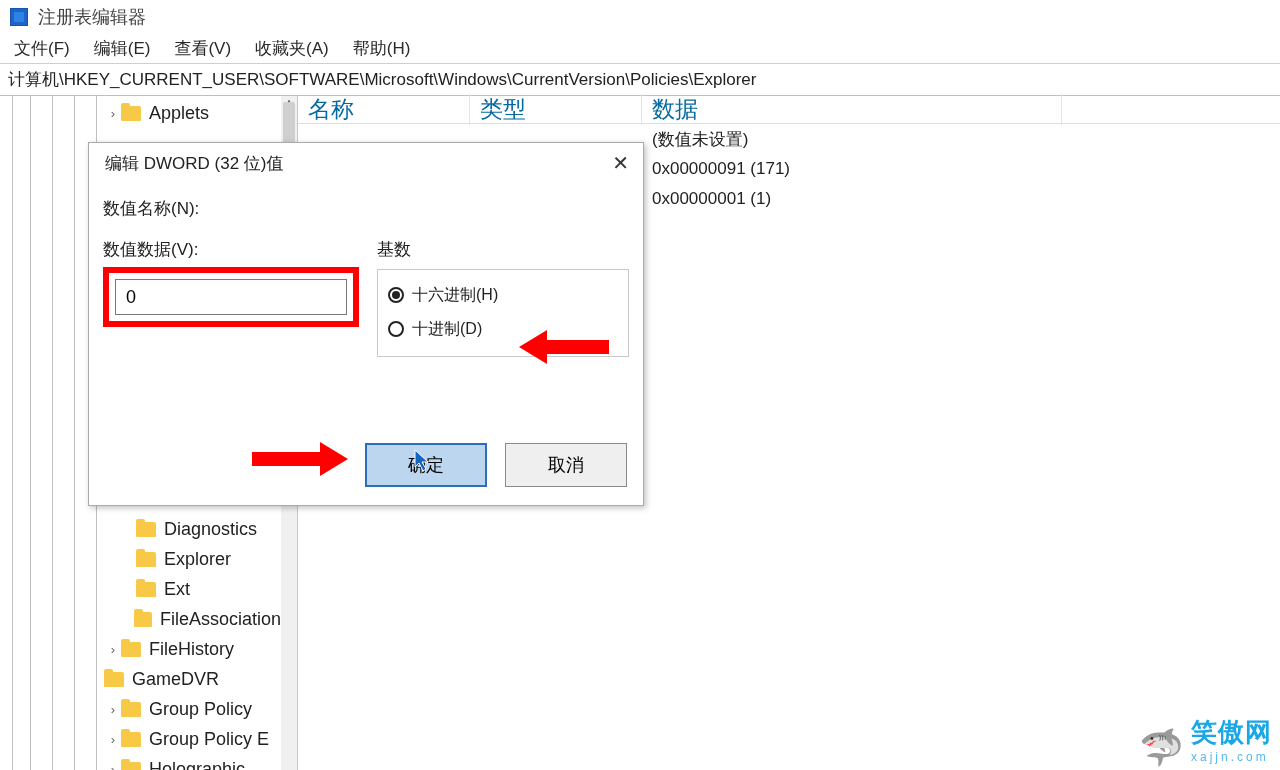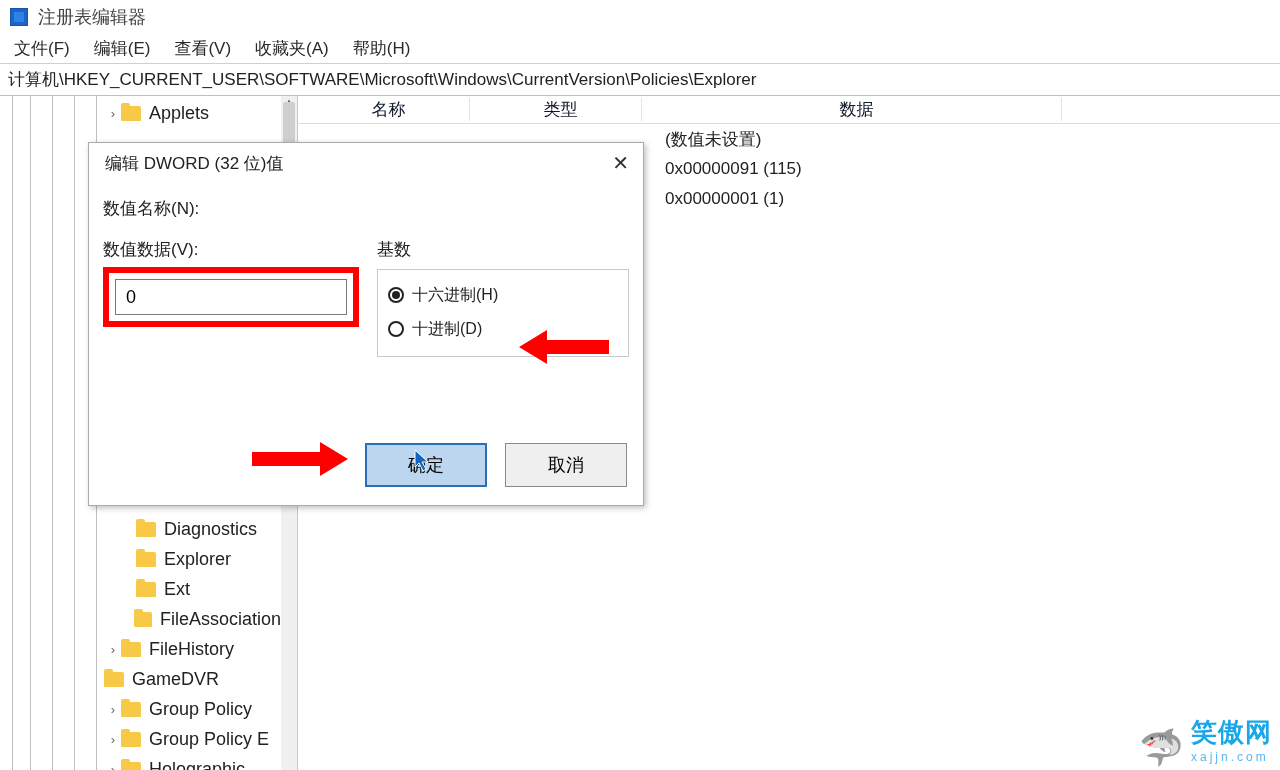--- a/index.html
+++ b/index.html
@@ -27,23 +27,23 @@
   .row { display: flex; align-items: center; height: 30px; font-size: 18px; color: #222; }
   .row .chev { width: 16px; text-align: center; color: #666; font-size: 13px; }
   .folder { width: 20px; height: 15px; background: #f8c947; border-radius: 2px 2px 1px 1px; position: relative; margin-right: 8px; }
   .folder::before { content: ""; position: absolute; top: -3px; left: 0; width: 9px; height: 4px; background: #f8c947; border-radius: 2px 2px 0 0; }
   .rowtext { white-space: nowrap; }
   .tree-lines { position: absolute; top: 0; left: 0; width: 110px; height: 100%; pointer-events: none; }
   .vline { position: absolute; width: 1px; background: #c0c0c0; top: 0; bottom: 0; }
 
   
   .list-col { flex: 1; position: relative; }
-  .col-hdr { position: absolute; top: 0; left: 0; right: 0; height: 28px; border-bottom: 1px solid #ddd; display: flex; align-items: center; font-size: 17px; color: #0f172a; text-align: center; }
+  .col-hdr { position: absolute; top: 0; left: 0; right: 0; height: 28px; border-bottom: 1px solid #ddd; display: flex; align-items: center; font-size: 23px; color: #0369a1; }
   .hdrcell { border-right: 1px solid #e4e4e4; padding-left: 10px; }
-  .datarow { position: absolute; left: 13px; right: 0; height: 30px; display: flex; align-items: center; font-size: 17px; color: #222; }
+  .datarow { position: absolute; left: 0; right: 0; height: 30px; display: flex; align-items: center; font-size: 17px; color: #222; }
   .datacell { padding-left: 10px; }
 
   
   .dialog { position: absolute; left: 88px; top: 142px; width: 556px; height: 364px; background: #fff; border: 1px solid #aaa; box-shadow: 2px 2px 6px rgba(0,0,0,0.25); }
   .dlg-title { height: 40px; display: flex; align-items: center; justify-content: space-between; padding: 0 14px 0 16px; font-size: 17px; color: #222; }
   .close-x { font-size: 20px; font-weight: 400; color: #333; cursor: pointer; line-height: 1; }
   .dlg-body { padding: 6px 14px 0 14px; font-size: 17px; color: #222; }
   .lbl { display: block; margin: 8px 0 6px 0; }
   .name-box { width: 524px; height: 36px; border: 1px solid #8a8a8a; padding: 0 10px; font-size: 18px; background: #fff; }
 
@@ -176,21 +176,21 @@
       <div class="hdrcell" style="width:420px">数据</div>
     </div>
     <div class="datarow" style="top:28px">
       <div class="datacell" style="width:172px"></div>
       <div class="datacell" style="width:172px"></div>
       <div class="datacell">(数值未设置)</div>
     </div>
     <div class="datarow" style="top:58px">
       <div class="datacell" style="width:172px"></div>
       <div class="datacell" style="width:172px"></div>
-      <div class="datacell">0x00000091 (115)</div>
+      <div class="datacell">0x00000091 (171)</div>
     </div>
     <div class="datarow" style="top:88px">
       <div class="datacell" style="width:172px"></div>
       <div class="datacell" style="width:172px"></div>
       <div class="datacell">0x00000001 (1)</div>
     </div>
   </div>
 
 </div>
 

